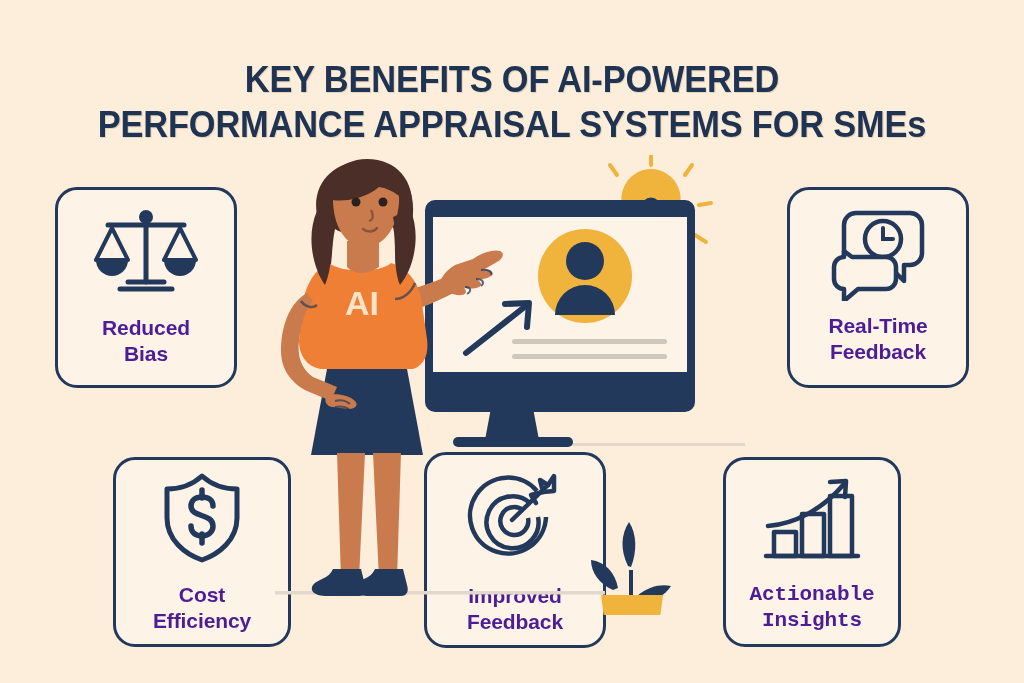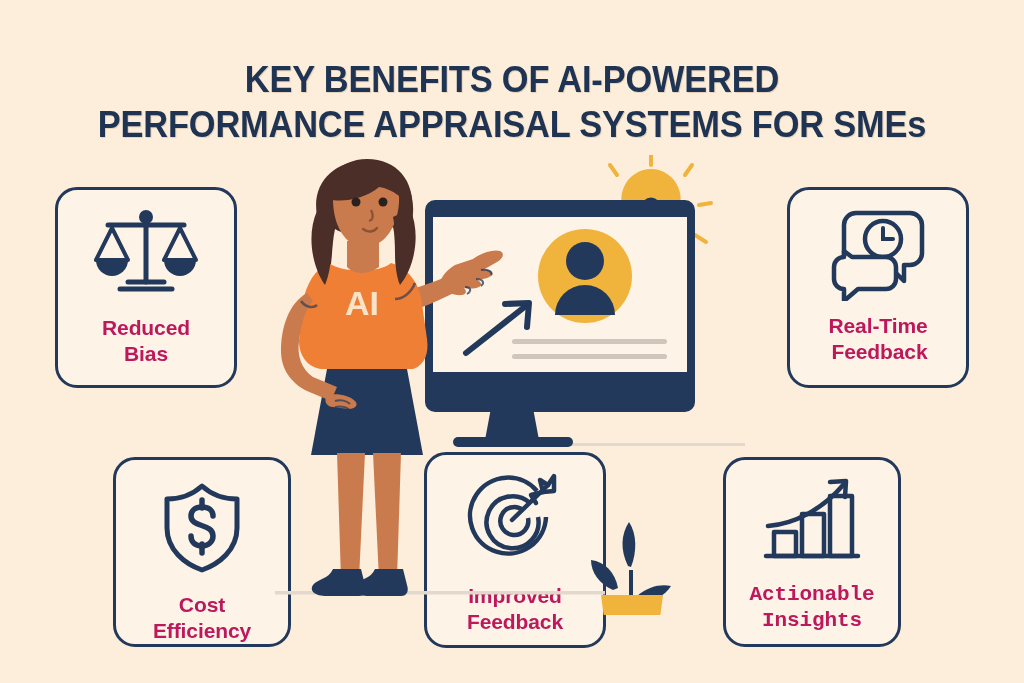--- a/index.html
+++ b/index.html
@@ -51,39 +51,39 @@
     border-radius: 22px;
     display: flex;
     flex-direction: column;
     align-items: center;
     justify-content: flex-start;
   }
   .card-icon {
     display: block;
   }
   .card-label {
-    color: #be185d;
+    color: #4c1d95;
     font-weight: bold;
     font-size: 21px;
     line-height: 26px;
     text-align: center;
     white-space: pre-line;
     letter-spacing: -0.1px;
   }
 
   #card-reduced-bias   { left: 55px;  top: 152px; width: 182px; height: 201px; }
   #card-realtime       { left: 787px; top: 152px; width: 182px; height: 201px; }
-  #card-cost           { left: 113px; top: 422px; width: 178px; height: 190px; justify-content: flex-end; }
+  #card-cost           { left: 113px; top: 422px; width: 178px; height: 190px; }
   #card-accuracy       { left: 424px; top: 417px; width: 182px; height: 196px; }
   #card-insights       { left: 723px; top: 422px; width: 178px; height: 190px; }
 
   #card-reduced-bias .card-icon { margin-top: 16px; }
   #card-reduced-bias .card-label { margin-top: 9px; }
   #card-realtime .card-icon { margin-top: 19px; }
-  #card-realtime .card-label { margin-top: 8px; text-align: right; }
+  #card-realtime .card-label { margin-top: 8px; }
   #card-cost .card-icon { margin-top: 12px; }
   #card-cost .card-label { margin-top: 14px; }
   #card-accuracy .card-icon { margin-top: 14px; }
   #card-accuracy .card-label { margin-top: 12px; }
   #card-insights .card-icon { margin-top: 14px; }
   #card-insights .card-label { margin-top: 12px; font-family: Liberation Mono, monospace; }
 
   
   #illustration {
     position: absolute;

